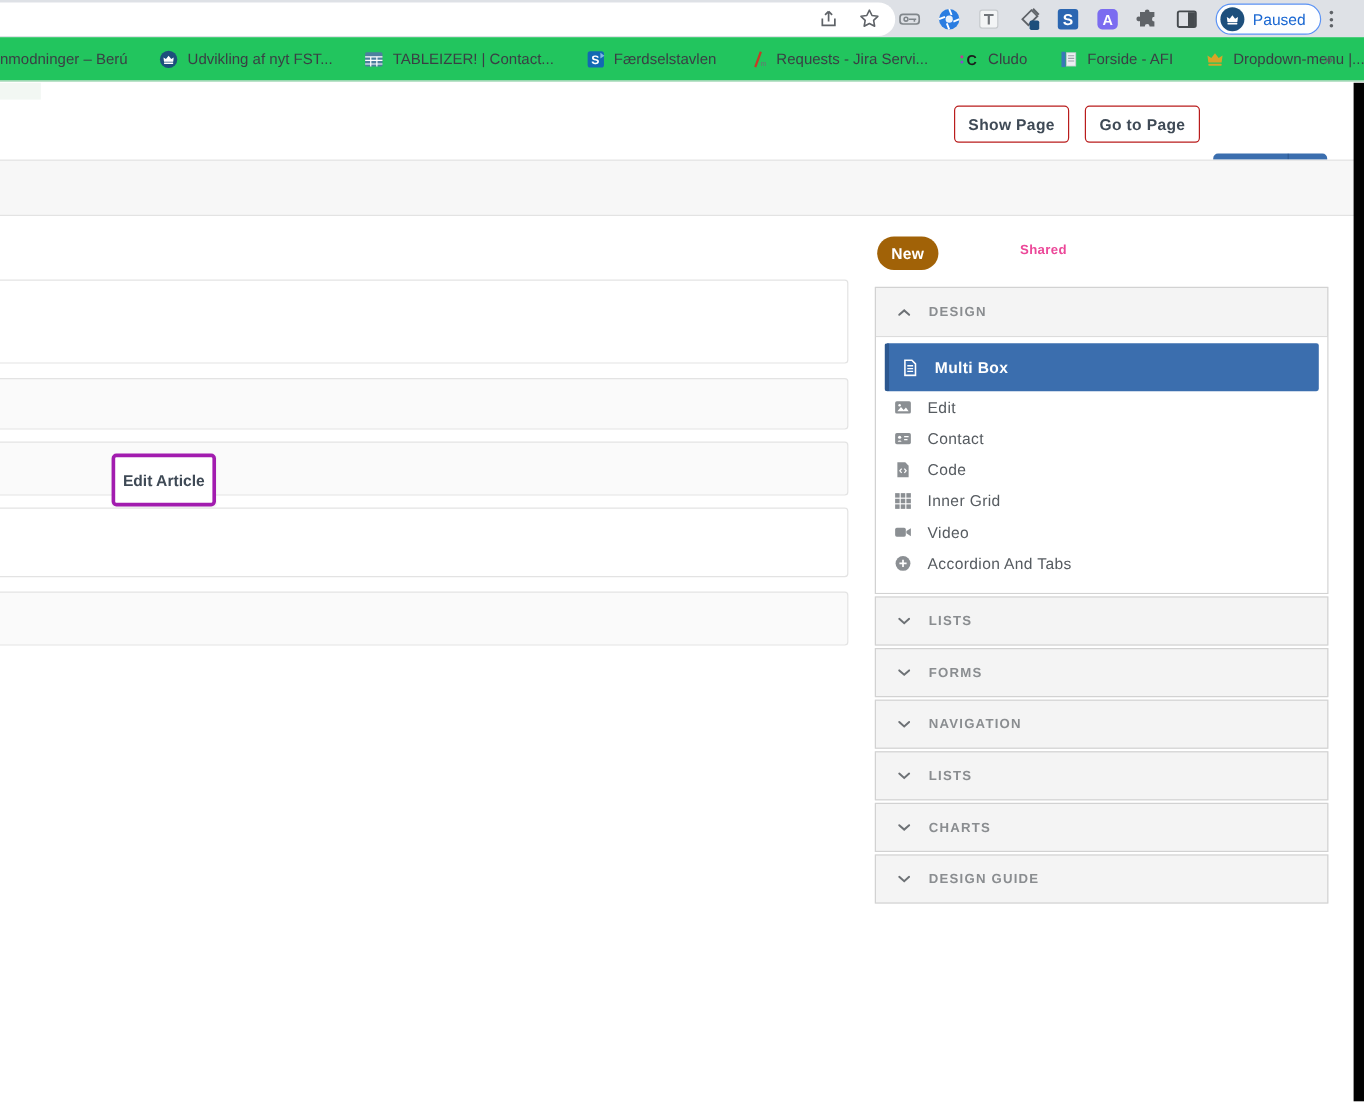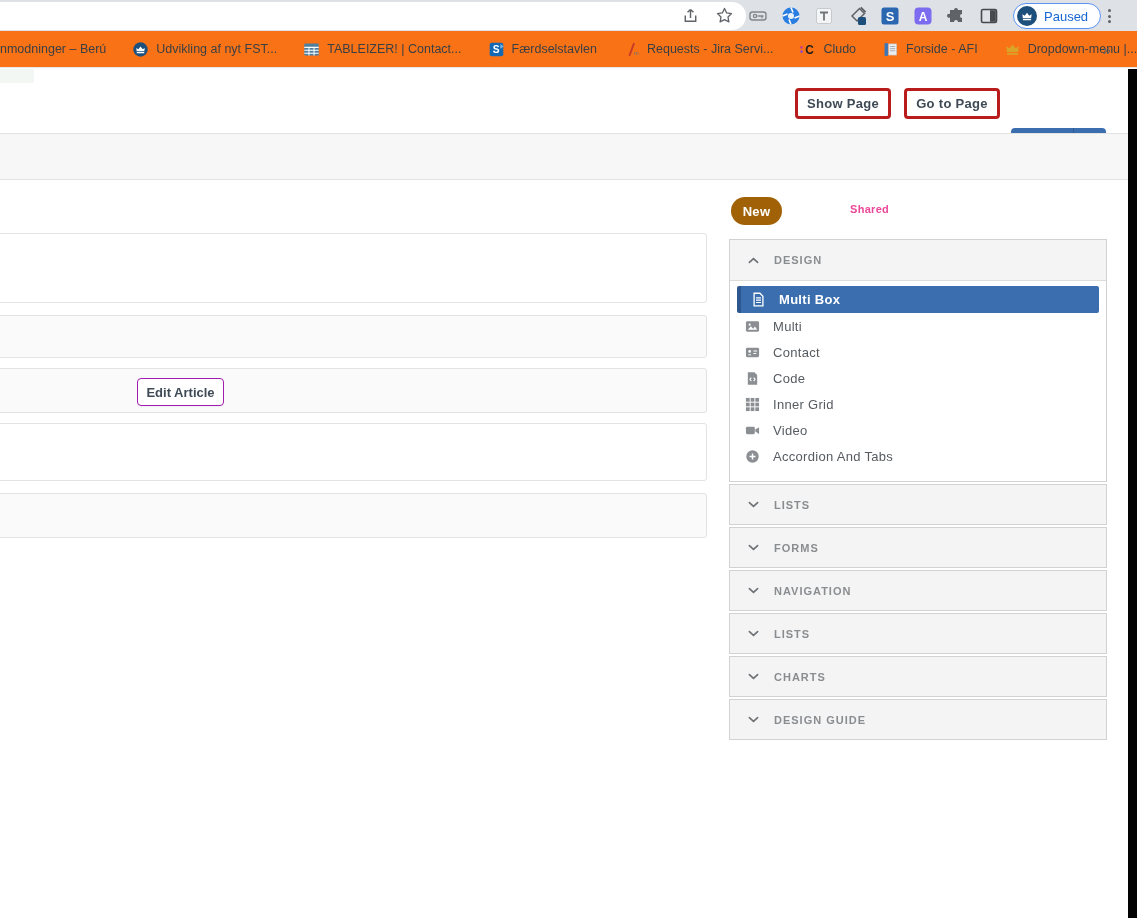--- a/index.html
+++ b/index.html
@@ -17,32 +17,32 @@
   .profile-chip { position:absolute; left:1013px; top:3px; height:26px; display:flex; align-items:center; gap:7px;
     padding:0 12px 0 3px; background:#fdfeff; border:1.5px solid #5b93f5; border-radius:14px; }
   .chip-avatar { width:20px; height:20px; border-radius:50%; background:#1d4f7c; display:flex; align-items:center; justify-content:center; }
   .chip-avatar svg { width:12px; height:12px; fill:#fff; }
   .chip-label { font-size:13px; color:#1967d2; }
   .menu-dots { position:absolute; left:1102px; top:6px; width:14px; height:20px; display:flex; flex-direction:column;
     align-items:center; justify-content:center; gap:2.5px; }
   .menu-dots i { width:3px; height:3px; border-radius:50%; background:#5f6368; }
 
   
-  .bookmarks-bar { position:absolute; left:0; top:31px; width:1137px; height:37px; background:#f97316;
+  .bookmarks-bar { position:absolute; left:0; top:31px; width:1137px; height:37px; background:#22c55e;
     border-bottom:1px solid #e7e7e7; display:flex; align-items:center; gap:26px; overflow:hidden; }
   .bm { display:flex; align-items:center; gap:7px; white-space:nowrap; }
   .bm-icon { width:17px; height:17px; display:flex; }
   .bm-icon svg { width:17px; height:17px; }
   .bm-label { font-size:12.5px; color:#3a3f44; }
   .bm-overflow { position:absolute; right:26px; top:0; height:37px; display:flex; align-items:center;
     font-size:15px; color:#5f6368; }
 
   
   .page-fragment { position:absolute; left:0; top:69px; width:34px; height:14px; background:#f2f7f3; }
-  .btn { position:absolute; height:31px; border:3px solid #b91c1c; border-radius:4px; background:#fff;
+  .btn { position:absolute; height:31px; border:1px solid #b91c1c; border-radius:4px; background:#fff;
     display:flex; align-items:center; justify-content:center; font-size:13px; font-weight:bold;
     color:#3f4a56; letter-spacing:.3px; cursor:default; }
   .btn-show { left:795px; top:88px; width:96px; }
   .btn-goto { left:904px; top:88px; width:96px; }
   .save-group { position:absolute; left:1011px; top:88px; width:95px; height:31px; border-radius:4px;
     background:#3b6eae; display:flex; overflow:hidden;margin-top:40px; }
   .save-main { width:62px; display:flex; align-items:center; justify-content:center;
     color:#fff; font-size:13px; font-weight:bold; letter-spacing:.3px; }
   .save-caret { width:33px; border-left:1px solid #2f5b94; display:flex; align-items:center; justify-content:center; }
   .caret-down { width:0; height:0; border-left:4.5px solid transparent; border-right:4.5px solid transparent;
@@ -53,23 +53,23 @@
 
   
   .lbox { position:absolute; left:-10px; border:1px solid #e3e3e3; border-radius:3px; }
   .lbox.white { background:#fff; }
   .lbox.gray { background:#fafafa; }
   .b1 { top:233px; width:717px; height:70px; }
   .b2 { top:315px; width:717px; height:43px; }
   .b3 { top:368px; width:717px; height:45px; }
   .b4 { top:423px; width:717px; height:58px; }
   .b5 { top:493px; width:717px; height:45px; }
-  .edit-article { position:absolute; left:93px; top:378px; width:87px; height:28px; background:#fff;
-    border:1px solid #a21caf; border-radius:4px; box-shadow:0 1px 1px rgba(0,0,0,.04);
-    display:flex; align-items:center; justify-content:center; font-size:13px; font-weight:bold; color:#3f4a56;margin-left:44px; }
+  .edit-article { position:absolute; left:93px; top:378px; width:87px; height:44px; background:#fff;
+    border:3px solid #a21caf; border-radius:4px; box-shadow:0 1px 1px rgba(0,0,0,.04);
+    display:flex; align-items:center; justify-content:center; font-size:13px; font-weight:bold; color:#3f4a56; }
 
   
   .toggle-new { position:absolute; left:731px; top:197px; width:51px; height:28px; border-radius:14px;
     background:#a16207; color:#fff; font-size:13px; font-weight:bold; display:flex; align-items:center;
     justify-content:center; letter-spacing:.3px; }
   .toggle-shared { position:absolute; left:850px; top:203px; font-size:11px; font-weight:bold;
     color:#ec4899; letter-spacing:.3px; }
 
   .panel { position:absolute; left:729px; top:239px; width:378px; }
   .sec { border:1px solid #d2d2d2; margin-top:2px; background:#f4f4f4; }
@@ -77,21 +77,21 @@
   .sec-header { height:39px; display:flex; align-items:center; padding-left:18px; gap:15px; }
   .sec.expanded .sec-header { height:41px; border-bottom:1px solid #dcdcdc; }
   .sec-chev { width:11px; height:7px; color:#6d7175; display:flex; }
   .sec-chev svg { width:11px; height:7px; }
   .sec-label { font-size:11px; font-weight:bold; color:#8a8d90; letter-spacing:1px; }
   .sec-items { background:#fff; padding:5px 0 12px; }
   .item { height:26px; display:flex; align-items:center; padding-left:15px; gap:13px; }
   .item .it-icon { width:15px; height:15px; color:#8b8f93; display:flex; }
   .item .it-icon svg { width:15px; height:15px; }
   .item .it-label { font-size:13px; color:#565b60; letter-spacing:.3px; }
-  .item.selected { height:27px; margin:0 7px 0 7px; padding-left:10px; background:#3b6eae;
+  .item.selected { height:40px; margin:0 7px 0 7px; padding-left:10px; background:#3b6eae;
     border-left:4px solid #2c578f; border-radius:2px; }
   .item.selected .it-icon { color:#fff; }
   .item.selected .it-label { color:#fff; font-weight:bold; }
 
   .black-strip { position:absolute; left:1128px; top:69px; width:9px; height:849px; background:#020202; }
 </style>
 </head>
 <body>
 
 <div class="chrome-top">
@@ -294,21 +294,21 @@
           <span class="it-label">Multi Box</span>
         </div>
         <div class="item">
           <span class="it-icon">
             <svg viewBox="0 0 16 16">
               <rect x="1" y="2.5" width="14" height="11" rx="1.5" fill="currentColor"></rect>
               <path d="M3 11.5l3.2-3.8 2.4 2.6 2-2.2 2.4 3.4z" fill="#fff"></path>
               <circle cx="5" cy="6" r="1.1" fill="#fff"></circle>
             </svg>
           </span>
-          <span class="it-label">Multi</span>
+          <span class="it-label">Edit</span>
         </div>
         <div class="item">
           <span class="it-icon">
             <svg viewBox="0 0 16 16">
               <rect x="1" y="3" width="14" height="10" rx="1.5" fill="currentColor"></rect>
               <circle cx="5" cy="6.8" r="1.4" fill="#fff"></circle>
               <path d="M3.3 10.8c.4-1.4 3-1.4 3.4 0z" fill="#fff"></path>
               <path d="M9 6.3h4M9 9h3" stroke="#fff" stroke-width="1.1"></path>
             </svg>
           </span>

